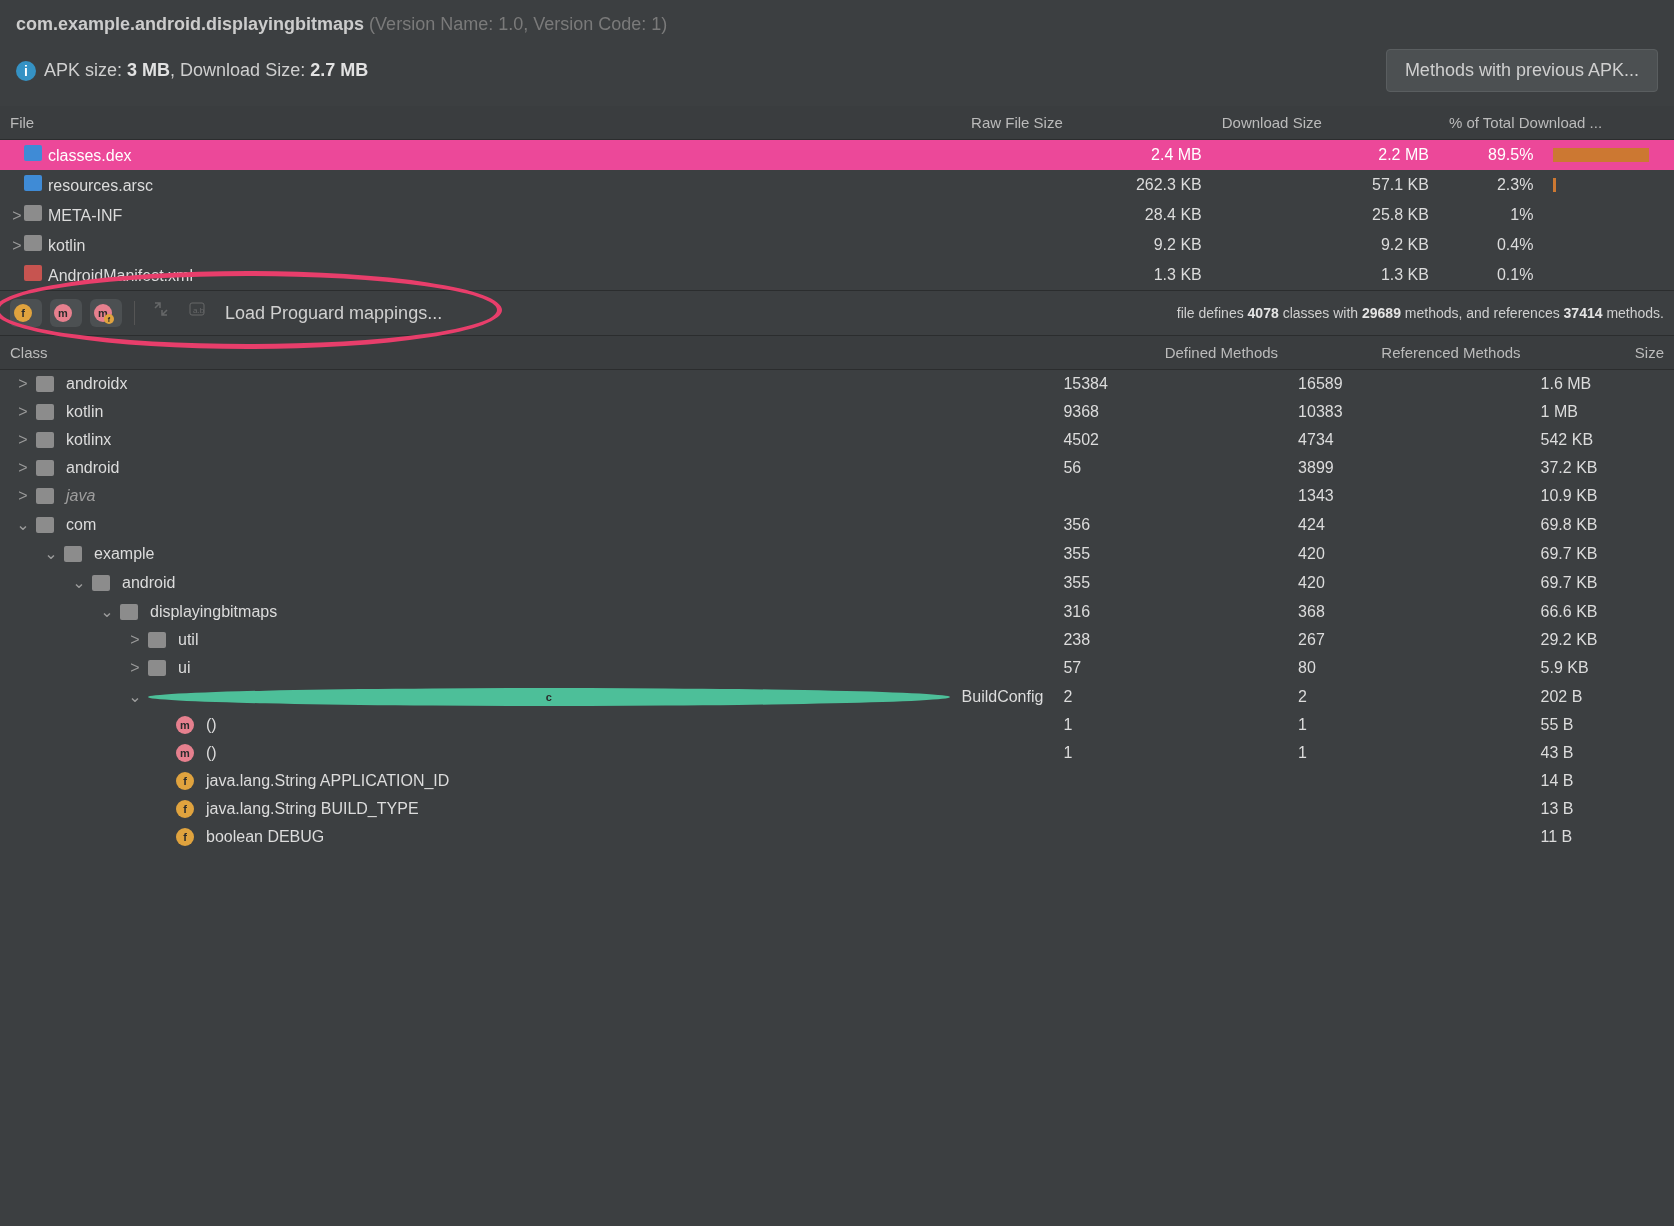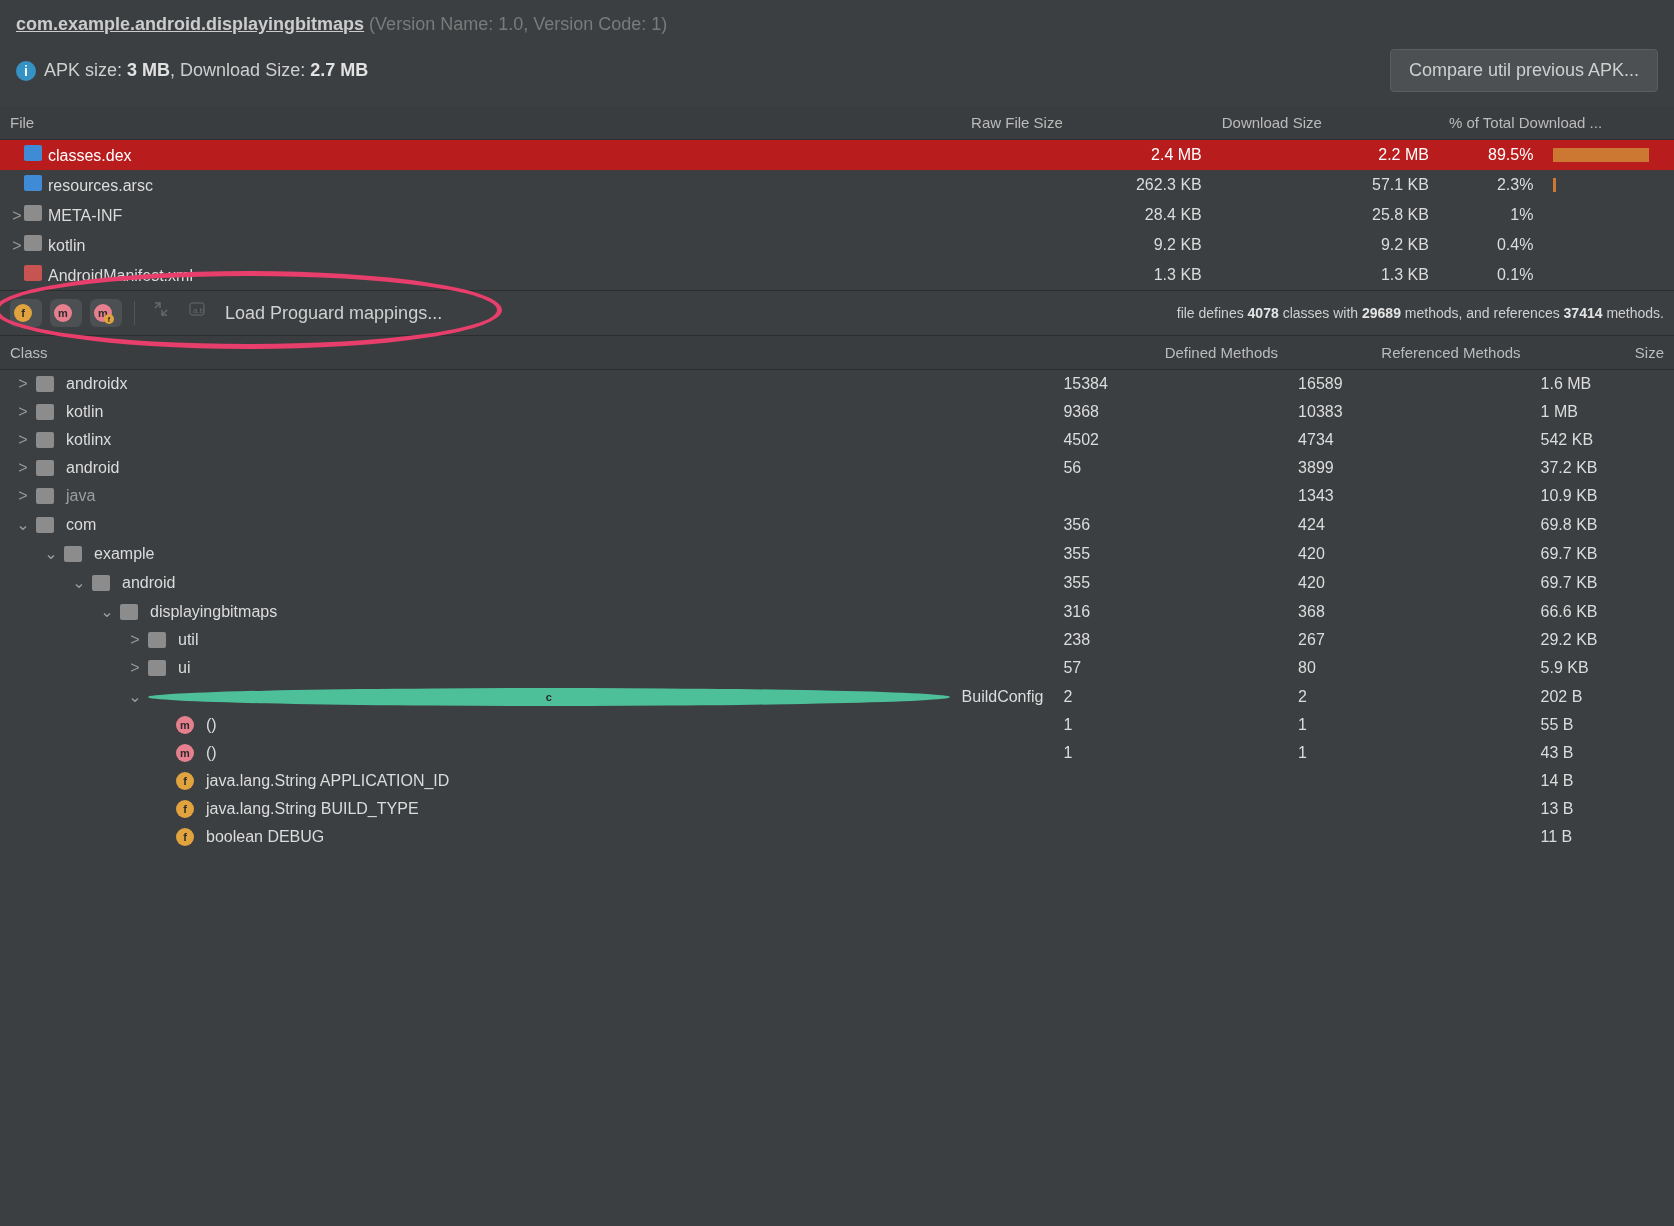--- a/index.html
+++ b/index.html
@@ -9,21 +9,21 @@
   font-family: -apple-system, "Segoe UI", Arial, sans-serif;
   font-size: 15px;
   width: 1674px;
   height: 1226px;
   overflow: hidden;
 }
 
 
 .header { padding: 10px 14px 8px; }
 .pkg-line { font-size: 18px; padding: 4px 2px 8px; }
-.pkg-name { color: #cccccc; font-weight: 600; text-decoration: underline; }
+.pkg-name { color: #cccccc; font-weight: 600; }
 .pkg-meta { color: #7a7a7a; }
 
 .size-row { display:flex; align-items:center; gap:8px; padding:6px 2px; }
 .info-icon {
   width:20px; height:20px; border-radius:50%;
   background:#3592c4; color:#fff; font-weight:700;
   display:inline-flex; align-items:center; justify-content:center;
   font-size:14px;
 }
 .size-text { font-size:18px; color:#cfcfcf; }
@@ -45,21 +45,21 @@
 .num { text-align:right; }
 .dim { color:#8a8a8a; }
 
 
 .files .c-file { width:736px; }
 .files .c-raw  { width:192px; }
 .files .c-dl   { width:174px; }
 .files .c-pct  { width:80px;  }
 .files .c-bar  { width:100px; }
 
-.row-sel td { background:#b91c1c; color:#fff; }
+.row-sel td { background:#ec4899; color:#fff; }
 
 
 .exp { display:inline-block; width:14px; text-align:center; color:#9a9a9a; cursor:pointer; }
 .exp.blank { visibility:hidden; }
 .ficon {
   display:inline-flex; width:18px; height:16px; border-radius:2px;
   align-items:center; justify-content:center; margin-right:6px; font-size:10px;
 }
 .ficon.folder { background:#8c8c8c; }
 .ficon.dex    { background:#3f8bd6; }
@@ -118,21 +118,21 @@
 .classes th:nth-child(n+2){ text-align:right; }
 .classes td.num { text-align:left; padding-left:10px; }
 
 .tree-cell { display:flex; align-items:center; gap:6px; }
 .indent0 { padding-left: 6px; }
 .indent1 { padding-left: 34px; }
 .indent2 { padding-left: 62px; }
 .indent3 { padding-left: 90px; }
 .indent4 { padding-left: 118px; }
 .indent5 { padding-left: 146px; }
-.italic { color:#9e9e9e; }
+.italic { font-style: italic; color:#9e9e9e; }
 
 svg { display:block; }
 </style>
 </head>
 <body>
 
 <div class="header">
   <div class="pkg-line">
     <span class="pkg-name">com.example.android.displayingbitmaps</span>
     <span class="pkg-meta">
@@ -143,21 +143,21 @@
     </span>
   </div>
   <div class="size-row">
     <span class="info-icon">i</span>
     <span class="size-text">
       <span>APK size:</span>
       <b>3 MB</b>,
       <span>Download Size:</span>
       <b>2.7 MB</b>
     </span>
-    <button class="compare-btn">Compare util previous APK...</button>
+    <button class="compare-btn">Methods with previous APK...</button>
   </div>
 </div>
 
 <table class="tbl files">
   <colgroup>
     <col class="c-file">
       <col class="c-raw">
       <col class="c-dl">
       <col class="c-pct">
       <col class="c-bar">

